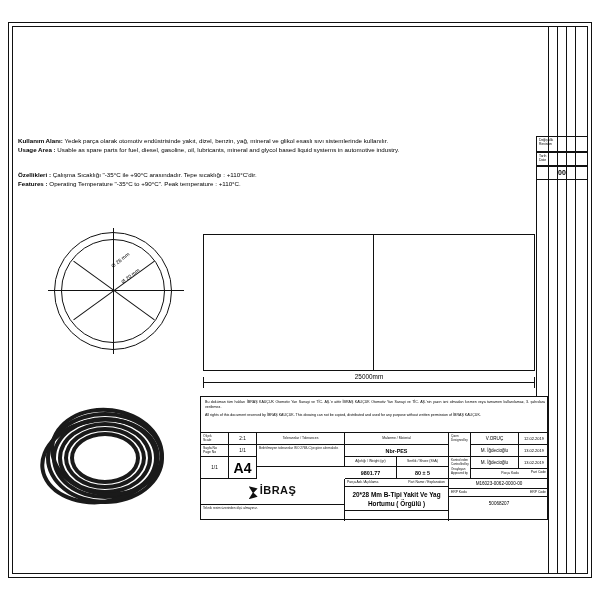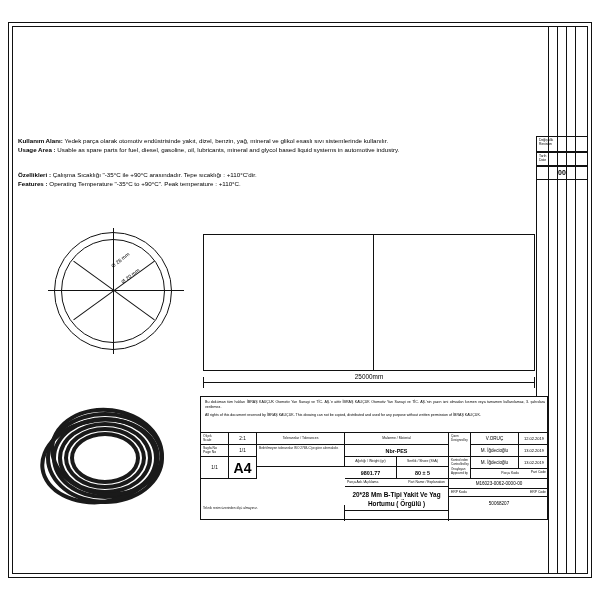--- a/index.html
+++ b/index.html
@@ -477,20 +477,25 @@
         <div class="val">9801.77</div>
       </div>
       <div class="cell cen" style="left:196px; top:34px; width:52px; height:12px;">
         <div class="val">80 ± 5</div>
       </div>
       <div class="cell cen" style="left:270px; top:36px; width:78px; height:10px; border-right:none;">
         <div class="lbl">Parça Kodu</div>
         <div class="lbl" style="position:absolute; right:3px; top:1px;">Part Code</div>
       </div>
 
+      <div class="cell logo-cell" style="left:0px; top:46px; width:144px; height:26px;">
+        <div>
+          <span class="logo-mark"></span><span class="logo-text">İBRAŞ</span>
+        </div>
+      </div>
       <div class="cell" style="left:144px; top:46px; width:104px; height:8px;">
         <div class="lbl">Parça Adı / Açıklama</div>
         <div class="lbl" style="position:absolute; right:3px; top:1px;">Part Name / Explanation</div>
       </div>
       <div class="cell cen" style="left:144px; top:54px; width:104px; height:24px;">
         <div class="part-title">20*28 Mm B-Tipi Yakit Ve Yag Hortumu ( Örgülü )</div>
       </div>
       <div class="cell cen" style="left:248px; top:46px; width:100px; height:10px; border-right:none;">
         <div class="val sm">M16023-0062-0000-00</div>
       </div>

